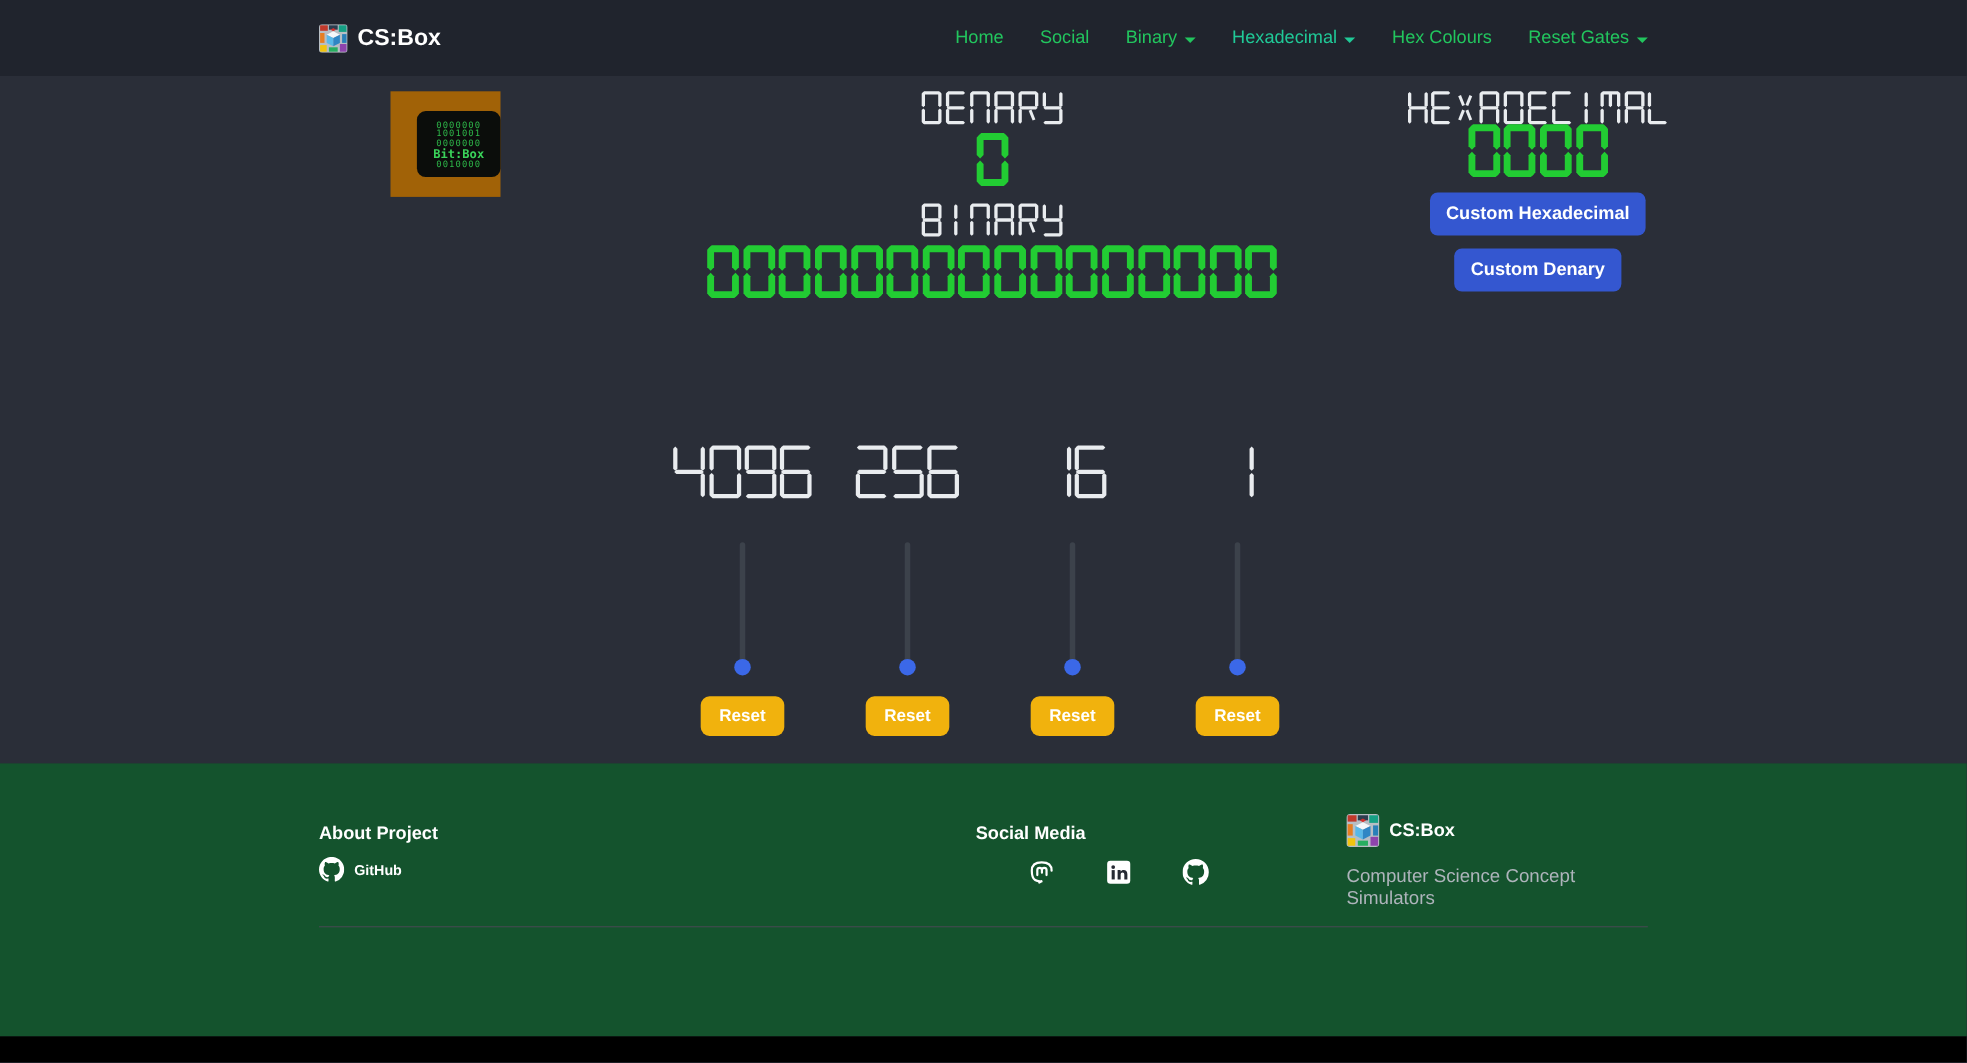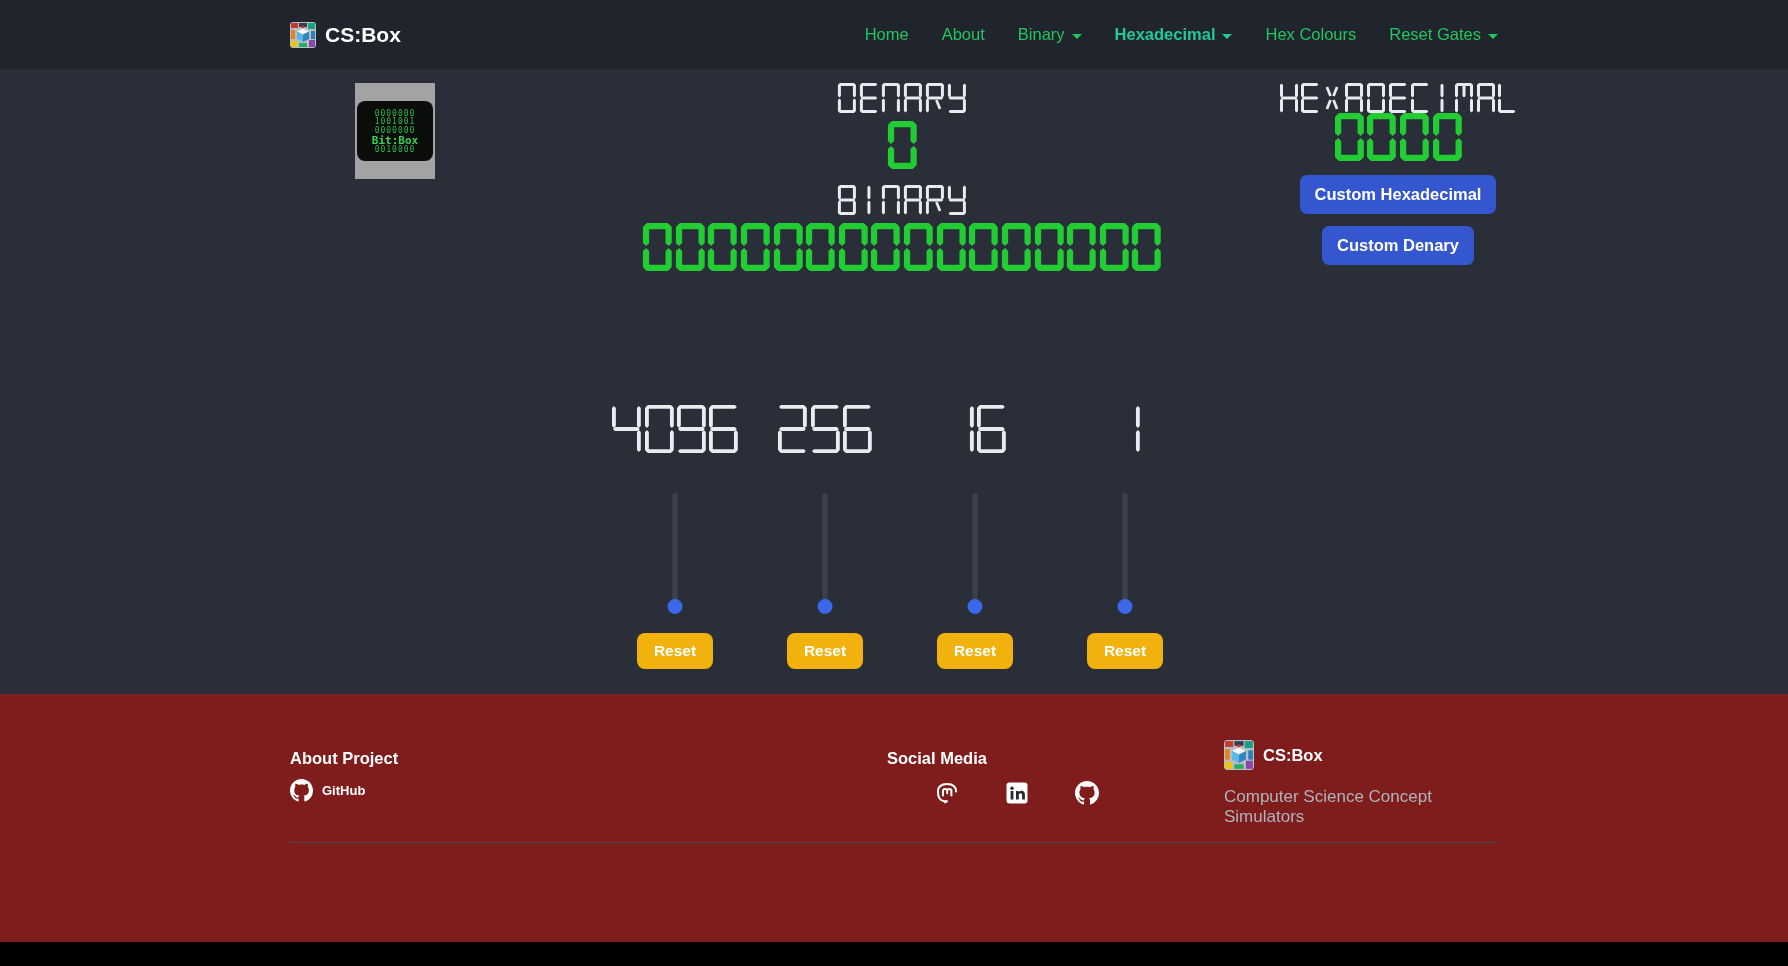--- a/index.html
+++ b/index.html
@@ -8,36 +8,36 @@
 
   .container { width:1208px; margin:0 auto; position:relative; height:100%; }
 
   
   .navbar { height:69px; background:#20242d; }
   .navbar .container { display:flex; align-items:center; height:100%; }
   .brand { display:flex; align-items:center; gap:9px; cursor:pointer; }
   .brand-name { color:#fff; font-size:21px; font-weight:bold; }
   .nav-links { margin-left:auto; display:flex; align-items:center; gap:33px; }
   .nav-link { color:#22c55e; font-size:16.5px; cursor:pointer; display:flex; align-items:center; gap:7px; }
-  .nav-link.active { color:#20c997; font-weight:bold; }
+  .nav-link.active { color:#20c997; font-weight:normal; }
   .caret { width:0; height:0; border-left:5px solid transparent; border-right:5px solid transparent;
            border-top:5px solid currentColor; display:inline-block; margin-top:3px; }
 
   
   .seg { display:inline-flex; gap:.1em; }
   .seg svg { height:1em; width:.6em; fill:currentColor; overflow:visible; }
   .seg-heading { font-size:30px; color:#e9ecef; gap:.13em; }
   .seg-green   { font-size:48px; color:#22cc33; gap:.08em; }
   .seg-num     { font-size:48px; color:#e9ecef; gap:.07em; }
 
   
   .main { height:625px; background:#2a2e38; }
 
-  .bitbox { position:absolute; left:65px; top:14px; width:80px; height:96px; background:#a3a3a3;
-            display:flex; align-items:center; justify-content:center; }
+  .bitbox { position:absolute; left:65px; top:14px; width:100px; height:96px; background:#a16207;
+            display:flex; align-items:center; justify-content:flex-end; }
   .bitbox-screen { width:76px; height:60px; background:#0b0d0b; border-radius:8px;
                    display:flex; flex-direction:column; align-items:center; justify-content:center;
                    font-family:"DejaVu Sans Mono", monospace; color:#2eb84a; padding-top:2px; }
   .bitbox-screen .bits { font-size:8px; line-height:8.5px; letter-spacing:1px; }
   .bitbox-screen .bitsname { font-size:11px; line-height:11px; font-weight:bold; color:#3ad25a; }
 
   .center-display { position:absolute; left:50%; top:14px; transform:translateX(-50%); margin-left:8px;
                     display:flex; flex-direction:column; align-items:center; }
   .center-display .gap1 { margin-top:8px; }
   .center-display .gap2 { margin-top:16px; }
@@ -54,21 +54,21 @@
                  display:flex; gap:30px; }
   .slider-col { width:120px; display:flex; flex-direction:column; align-items:center; }
   .vslider { margin-top:40px; position:relative; width:14px; height:114px; }
   .vslider .track { position:absolute; left:50%; transform:translateX(-50%); top:0; width:5px; height:100%;
                     background:#3c424b; border-radius:3px; }
   .vslider .thumb { position:absolute; left:50%; transform:translateX(-50%); bottom:-7px; width:15px; height:15px;
                     border-radius:50%; background:#3b68e8; cursor:grab; }
   .slider-col .btn-reset { margin-top:26px; }
 
   
-  .footer { height:248px; background:#7f1d1d; position:relative; }
+  .footer { height:248px; background:#14532d; position:relative; }
   .footer-h { color:#fff; font-size:16.5px; font-weight:bold; }
   .f-about { position:absolute; left:0; top:55px; }
   .github-link { display:flex; align-items:center; gap:9px; margin-top:11px; color:#fff;
                  font-size:13px; font-weight:bold; cursor:pointer; }
   .f-social { position:absolute; left:597px; top:55px; width:260px; text-align:left; }
   .social-icons { display:flex; justify-content:center; gap:46px; margin-top:13px; }
   .social-icons .sicon { cursor:pointer; display:inline-flex; }
   .f-brand { position:absolute; left:934px; top:46px; width:286px; }
   .f-brand-row { display:flex; align-items:center; gap:9px; }
   .f-brand-name { color:#fff; font-size:16.5px; font-weight:bold; }
@@ -99,21 +99,21 @@
         <polygon points="7,9.5 13,12.5 13,20 7,17" fill="#58b8e8"></polygon>
         <polygon points="19,9.5 13,12.5 13,20 19,17" fill="#2f86c4"></polygon>
       </svg>
       <span class="brand-name">CS:Box</span>
     </div>
     <div class="nav-links">
       <span class="nav-link">
           <span>Home</span>
         </span>
       <span class="nav-link">
-          <span>About</span>
+          <span>Social</span>
         </span>
       <span class="nav-link">
           <span>Binary</span>
           <span class="caret"></span>
         </span>
       <span class="nav-link active">
           <span>Hexadecimal</span>
           <span class="caret"></span>
         </span>
       <span class="nav-link">

